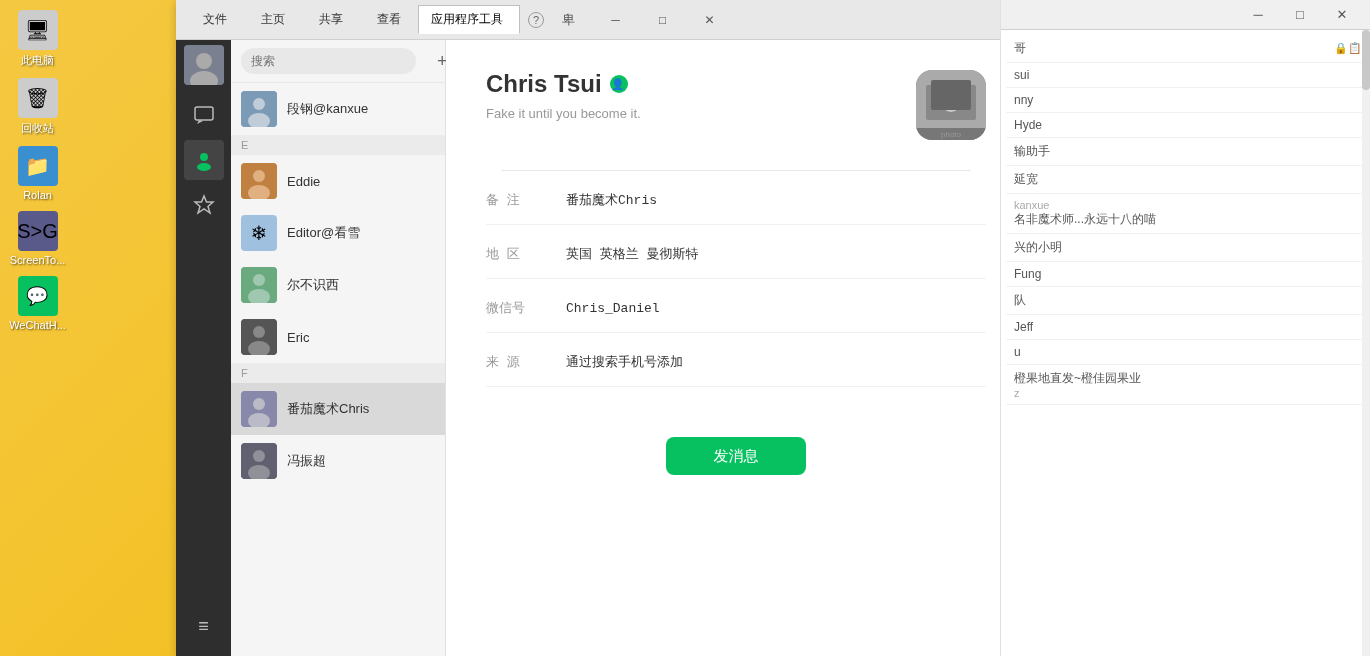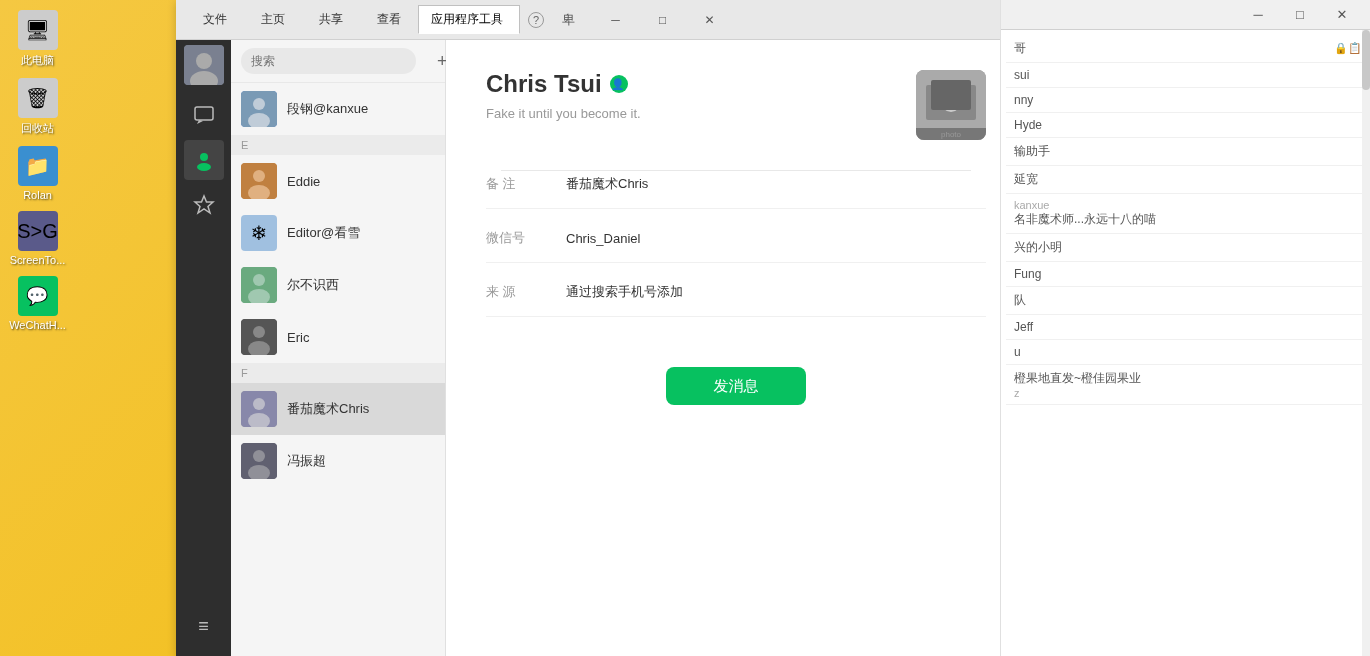--- a/index.html
+++ b/index.html
@@ -283,21 +283,22 @@
       font-size: 11px;
     }
 
     .profile-motto {
       font-size: 13px;
       color: #999;
       margin-top: 5px;
     }
 
     .profile-details {
-      margin-top: 4px;
+      margin-top: 20px;
+      font-family: Liberation Mono, monospace;
     }
 
     .profile-detail-row {
       display: flex;
       align-items: center;
       margin-bottom: 20px;
       border-bottom: 1px solid #f0f0f0;
       padding-bottom: 15px;
     }
 
@@ -327,21 +328,21 @@
       margin: 30px auto 0;
       line-height: 38px;
       text-align: center;
     }
 
     
     .photo-placeholder {
       width: 70px;
       height: 70px;
       background: linear-gradient(135deg, #888, #aaa);
-      border-radius: 8px;
+      border-radius: 16px;
       display: flex;
       align-items: center;
       justify-content: center;
       color: #fff;
       font-size: 12px;
       text-align: center;
       position: relative;
       overflow: hidden;
     }
 
@@ -589,20 +590,24 @@
         </div>
 
         <div class="divider-line"></div>
 
         <div class="profile-details">
           <div class="profile-detail-row">
             <span class="detail-label">备  注</span>
             <span class="detail-value">番茄魔术Chris</span>
           </div>
           <div class="profile-detail-row">
+            <span class="detail-label">地  区</span>
+            <span class="detail-value">英国 英格兰 曼彻斯特</span>
+          </div>
+          <div class="profile-detail-row">
             <span class="detail-label">微信号</span>
             <span class="detail-value">Chris_Daniel</span>
           </div>
           <div class="profile-detail-row">
             <span class="detail-label">来  源</span>
             <span class="detail-value">通过搜索手机号添加</span>
           </div>
         </div>
 
         <button class="send-message-btn">发消息</button>

